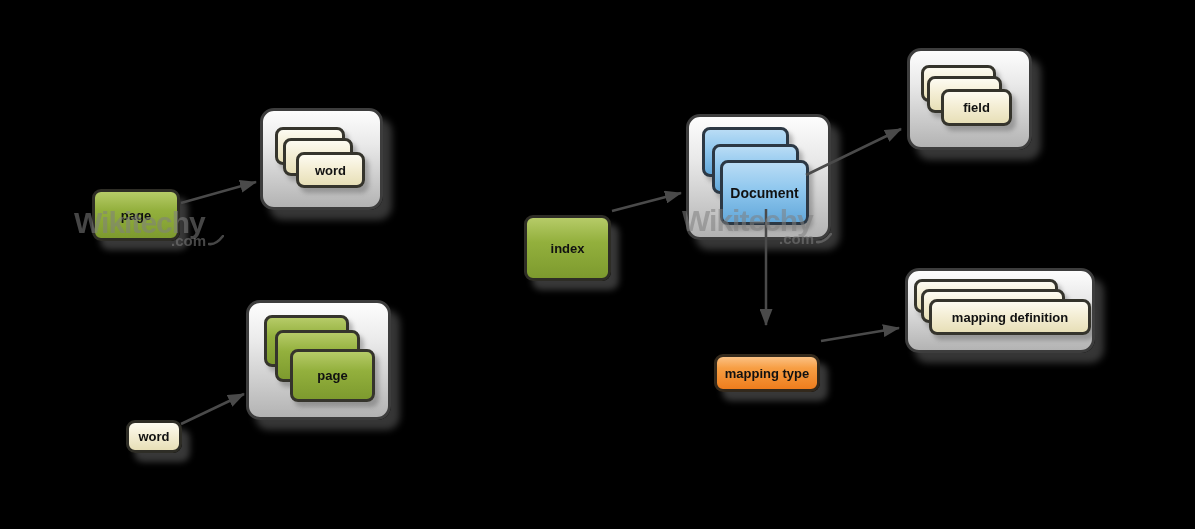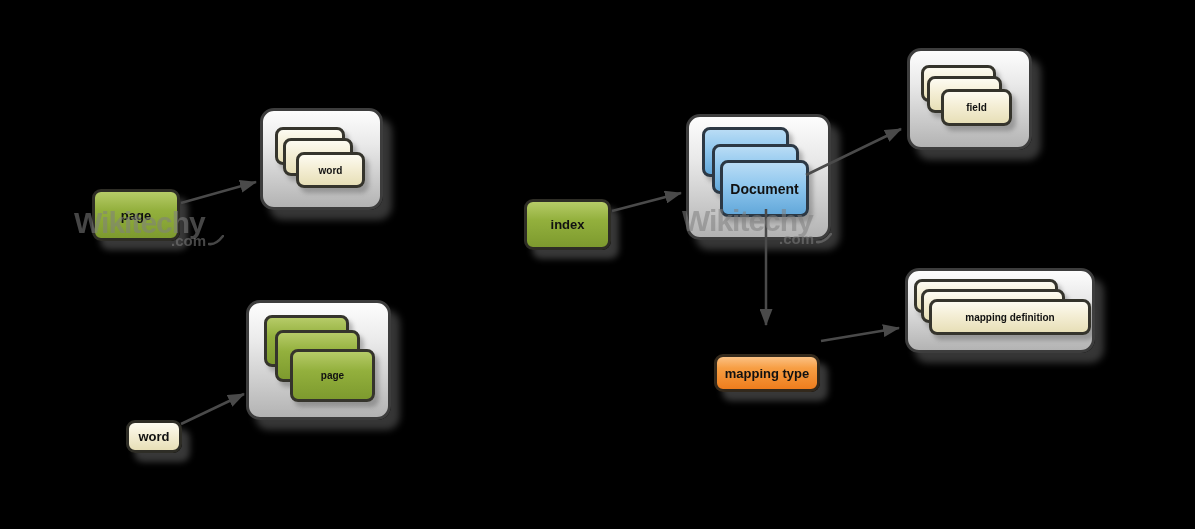--- a/index.html
+++ b/index.html
@@ -44,21 +44,21 @@
   }
   .stack-box {
     position: absolute;
     box-sizing: border-box;
     border: 3px solid #35342c;
     border-radius: 8px;
     display: flex;
     align-items: center;
     justify-content: center;
     font-weight: bold;
-    font-size: 10px;
+    font-size: 13px;
     color: #111;
     box-shadow: 4px 5px 4px rgba(70,70,70,0.35);
   }
   .stack-box.blue { border-color: #2c3844; }
 
   
   .arrows {
     position: absolute;
     left: 0; top: 0;
     width: 1195px; height: 529px;
@@ -130,28 +130,28 @@
   </div>
 
   <div class="container" style="left:246px; top:300px; width:145px; height:120px;">
     <div class="stack-box green" style="left:15px; top:12px; width:85px; height:52px;"></div>
     <div class="stack-box green" style="left:26px; top:27px; width:85px; height:52px;"></div>
     <div class="stack-box green" style="left:41px; top:46px; width:85px; height:53px;">
       <span>page</span>
     </div>
   </div>
 
-  <div class="node green" style="left:524px; top:199px; width:87px; height:51px;">
+  <div class="node green" style="left:524px; top:215px; width:87px; height:66px;">
     <span>index</span>
   </div>
 
   <div class="container" style="left:686px; top:114px; width:145px; height:126px;">
     <div class="stack-box blue" style="left:13px; top:10px; width:87px; height:50px;"></div>
     <div class="stack-box blue" style="left:23px; top:27px; width:87px; height:50px;"></div>
-    <div class="stack-box blue" style="left:31px; top:43px; width:89px; height:57px; font-size:14px;text-align:center;">
+    <div class="stack-box blue" style="left:31px; top:43px; width:89px; height:65px; font-size:14px;text-align:center;">
       <span>Document</span>
     </div>
   </div>
 
   <div class="container" style="left:907px; top:48px; width:125px; height:102px;">
     <div class="stack-box cream" style="left:11px; top:14px; width:75px; height:37px;"></div>
     <div class="stack-box cream" style="left:17px; top:25px; width:75px; height:37px;"></div>
     <div class="stack-box cream" style="left:31px; top:38px; width:71px; height:37px;">
       <span>field</span>
     </div>

